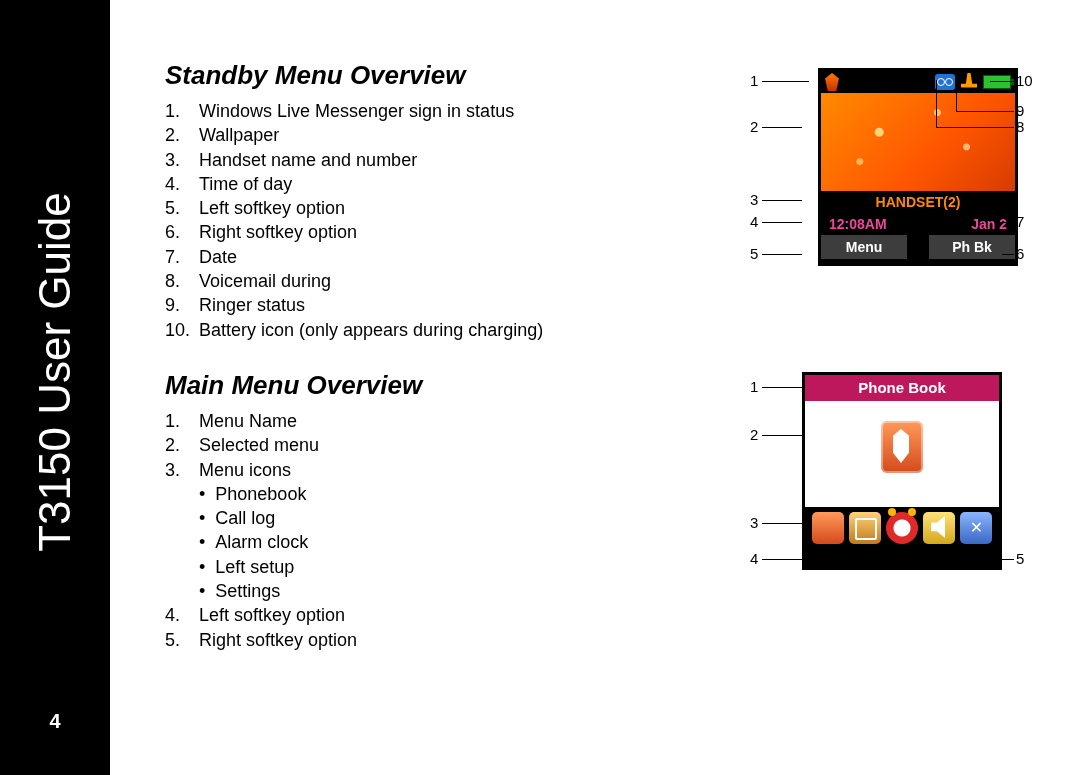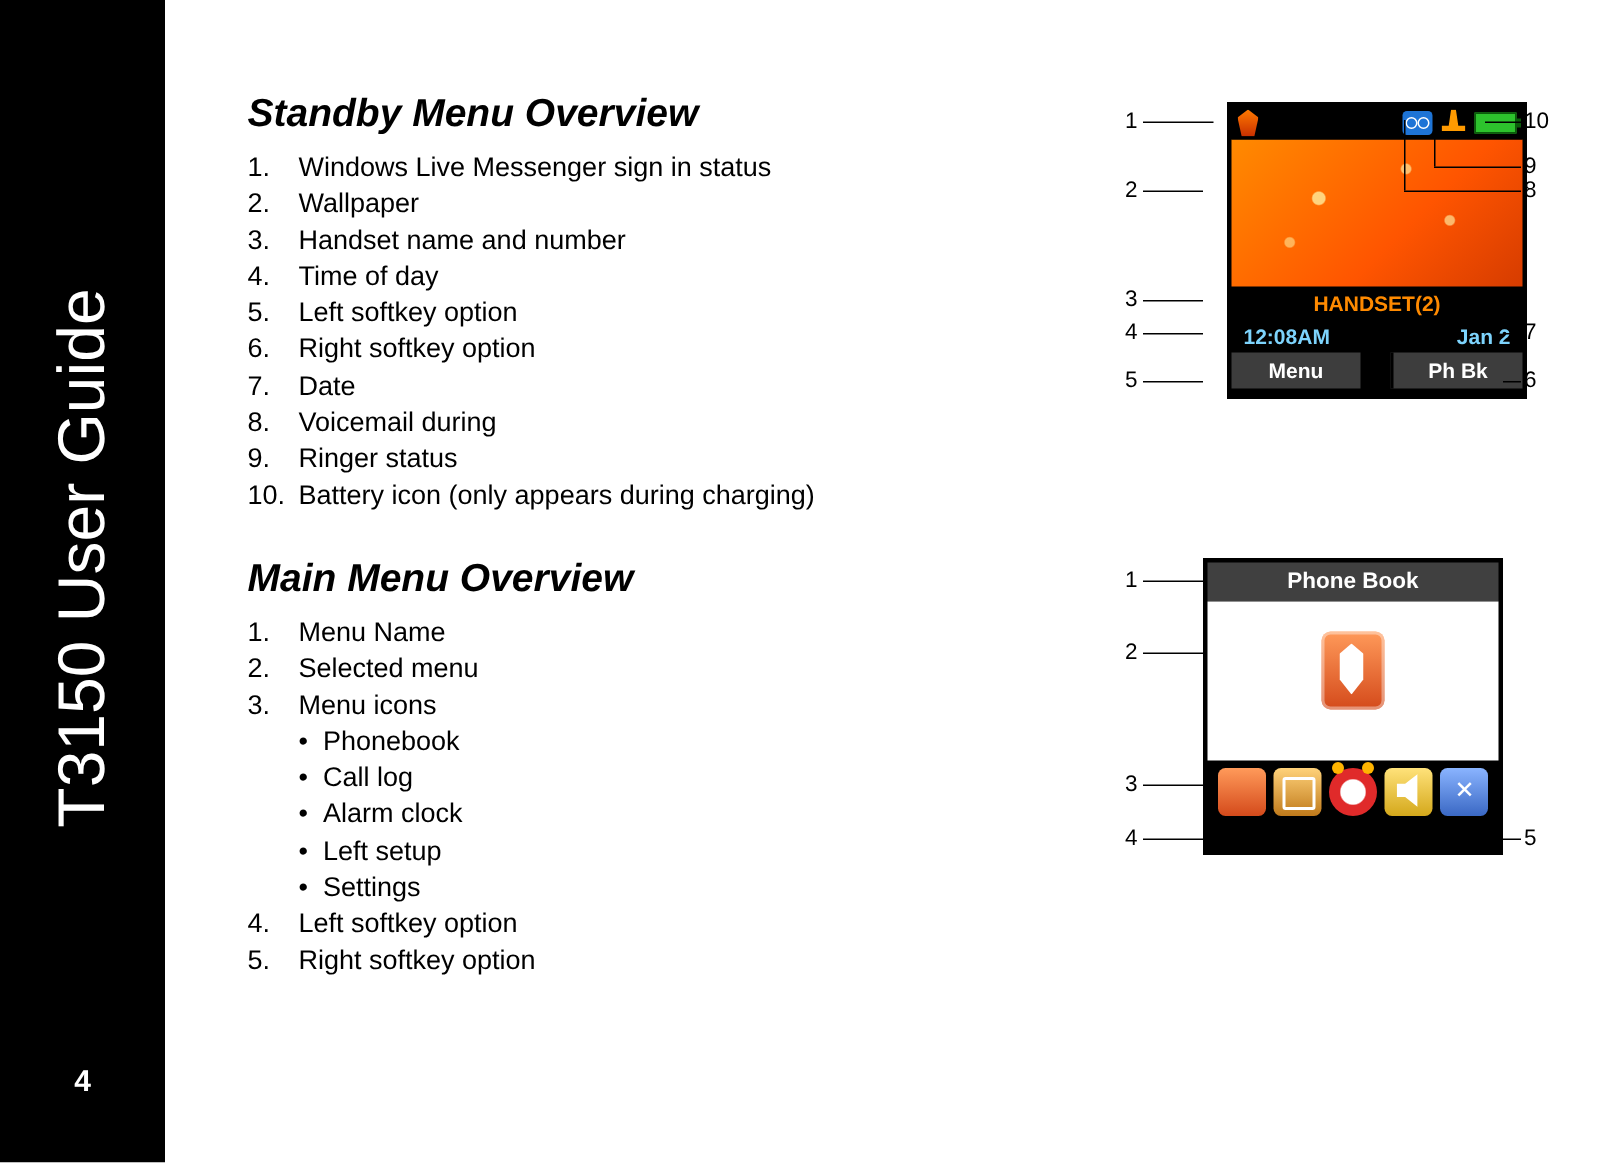--- a/index.html
+++ b/index.html
@@ -106,28 +106,28 @@
   .sb-wp {
     height: 98px;
     background:
       radial-gradient(circle at 30% 40%, rgba(255,255,180,0.7) 0 4px, transparent 5px),
       radial-gradient(circle at 60% 20%, rgba(255,255,180,0.6) 0 3px, transparent 4px),
       radial-gradient(circle at 75% 55%, rgba(255,255,180,0.6) 0 3px, transparent 4px),
       radial-gradient(circle at 20% 70%, rgba(255,255,180,0.5) 0 3px, transparent 4px),
       linear-gradient(135deg, #ff8a00, #ff5500 60%, #d63c00);
   }
   .sb-handset { height: 22px; color: #ff8a00; font-weight: bold; font-size: 14px; text-align: center; line-height: 22px; }
-  .sb-time { height: 22px; color: #7dd3fc; font-weight: bold; font-size: 14px; display: flex; justify-content: space-between; padding: 0 8px; line-height: 22px; align-items: flex-end; }
+  .sb-time { height: 22px; color: #ec4899; font-weight: bold; font-size: 14px; display: flex; justify-content: space-between; padding: 0 8px; line-height: 22px; align-items: flex-end; }
   .sb-soft { height: 24px; display: flex; gap: 20px; }
   .sb-soft div { flex: 1; background: #3d3d3d; color: #fff; font-weight: bold; font-size: 14px; text-align: center; line-height: 24px; }
   .sb-soft div + div { border-left: 2px solid #000; }
 
   
   #scr-main { width: 200px; height: 198px; left: 62px; top: 2px; }
-  .mm-title { height: 26px; background: #404040; color: #fff; font-weight: bold; font-size: 15px; text-align: center; line-height: 26px; }
+  .mm-title { height: 26px; background: #be185d; color: #fff; font-weight: bold; font-size: 15px; text-align: center; line-height: 26px; }
   .mm-body { height: 106px; background: #fff; position: relative; }
   .mm-center {
     position: absolute; left: 50%; top: 20px; transform: translateX(-50%);
     width: 42px; height: 52px;
     background: linear-gradient(#ff9a5a, #d44a1b);
     border-radius: 6px;
     box-shadow: inset 0 0 0 2px rgba(255,255,255,0.4);
   }
   .mm-center::after {
     content: ""; position: absolute; left: 10px; top: 8px; width: 20px; height: 34px;

